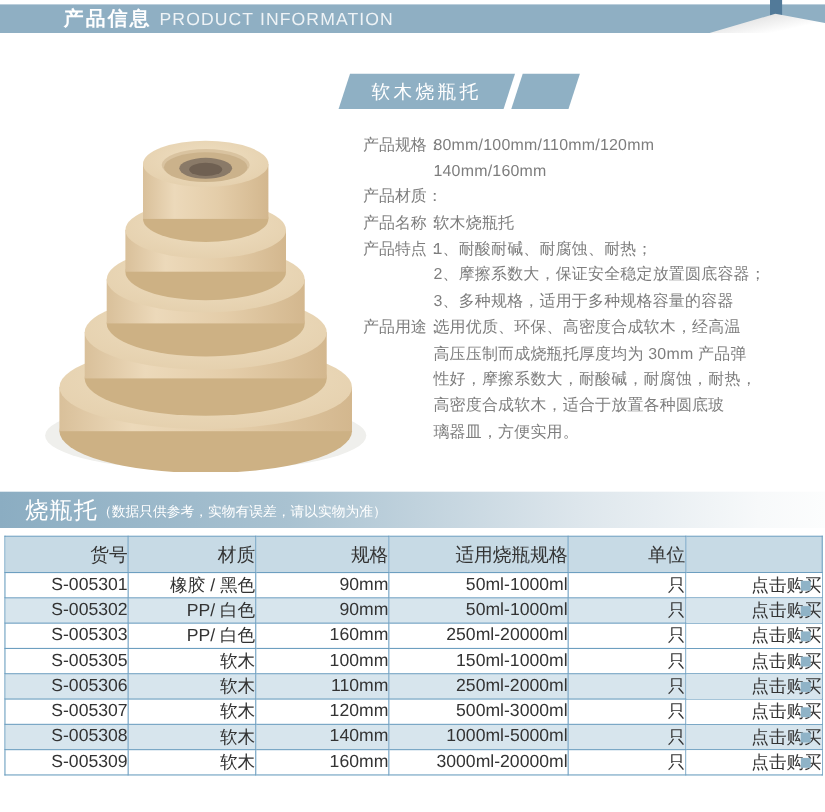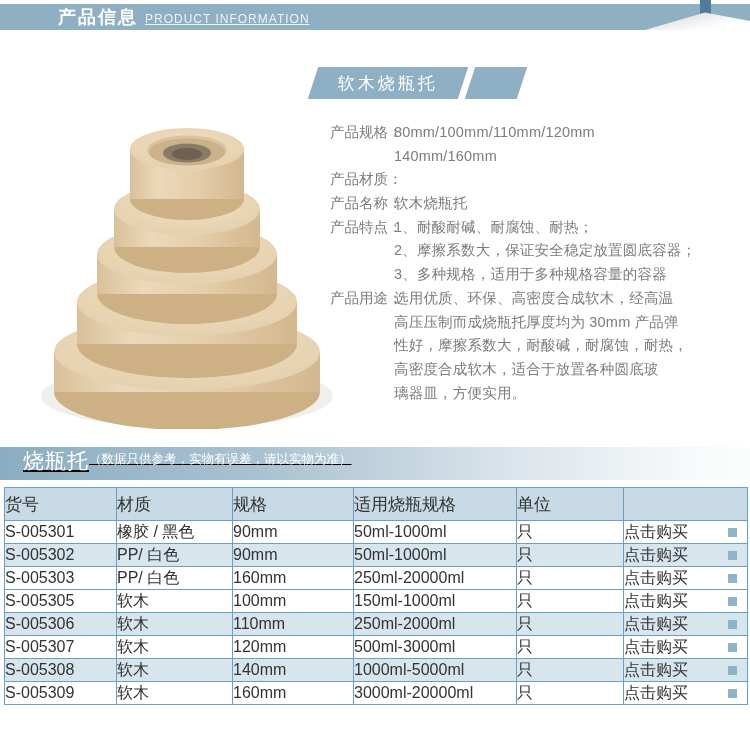--- a/index.html
+++ b/index.html
@@ -4,21 +4,21 @@
 <style>
   * { margin:0; padding:0; box-sizing:border-box; }
   html,body { background:#fff; }
   body { font-family:"Liberation Sans", sans-serif; }
   .page { position:relative; width:750px; height:738px; background:#fff; overflow:hidden; }
 
   
   .band { position:absolute; left:0; top:4px; width:750px; height:26px; background:#8fafc3; }
   .band-inner { position:absolute; left:58px; top:0; height:26px; display:flex; align-items:center; gap:7px; }
   .band-title-cn { color:#fff; font-size:18px; font-weight:bold; letter-spacing:2px; white-space:nowrap; }
-  .band-title-en { color:rgba(255,255,255,.85); font-size:12px; letter-spacing:1px; white-space:nowrap; padding-top:3px;text-decoration:underline; }
+  .band-title-en { color:rgba(255,255,255,.85); font-size:16px; letter-spacing:1px; white-space:nowrap; padding-top:3px; }
   .ribbon { position:absolute; left:700px; top:0; width:11px; height:15px; background:#527a99; }
   .fold { position:absolute; left:645px; top:11px; width:105px; height:19px;
           background:linear-gradient(168deg,#b9b9b9 0%,#e9e9e9 40%,#ffffff 75%);
           clip-path:polygon(0 100%, 57% 8%, 100% 52%, 100% 100%); }
 
   
   .badge1 { position:absolute; left:313px; top:67px; width:150px; height:32px; background:#8fb0c4;
             transform:skewX(-18deg); display:flex; align-items:center; justify-content:center; }
   .badge1 span { transform:skewX(18deg); color:#fff; font-size:17px; letter-spacing:3px; white-space:nowrap; }
   .badge2 { position:absolute; left:470px; top:67px; width:52px; height:32px; background:#8fb0c4; transform:skewX(-18deg); }
@@ -28,27 +28,27 @@
 
   
   .details { position:absolute; left:330px; top:121px; width:412px; color:#7d7d7d; font-size:14.5px; }
   .detail-line { display:flex; height:23.7px; line-height:23.7px; white-space:nowrap; }
   .detail-label { width:64px; flex:0 0 64px; }
   .detail-text { flex:1; letter-spacing:.2px; }
 
   
   .section-band { position:absolute; left:0; top:447px; width:750px; height:33px;
                   background:linear-gradient(to right,#8badc2 0%,#a9c2d1 35%,#dde6ec 70%,#f7f9fa 92%,#fcfdfd 100%);
-                  display:flex; padding-left:23px;text-decoration:underline; }
+                  display:flex; align-items:center; padding-left:23px; }
   .section-title { color:#fff; font-size:21px; letter-spacing:1px; }
   .section-note { color:#fff; font-size:12.5px; padding-top:4px; }
 
   
   table.spec { position:absolute; left:4px; top:487px; width:743px; border-collapse:collapse; table-layout:fixed; }
-  table.spec th, table.spec td { border:1px solid #6d9fc0; text-align:left; color:#333;
+  table.spec th, table.spec td { border:1px solid #6d9fc0; text-align:right; color:#333;
                                  font-weight:normal; overflow:hidden; white-space:nowrap; }
   table.spec th { height:33px; background:#c7dae5; font-size:17px; }
   table.spec td { height:23px; font-size:16px; padding:0; }
   table.spec tr.even td { background:#d7e5ed; }
   table.spec tr.odd td { background:#ffffff; }
   .c1{width:112px}.c2{width:116px}.c3{width:121px}.c4{width:163px}.c5{width:107px}.c6{width:124px}
   .buy-cell { position:relative; cursor:pointer; }
   .buy-sq { position:absolute; right:10px; top:50%; margin-top:-4.5px; width:9px; height:9px; background:#8fb3c7; }
 </style>
 </head>

